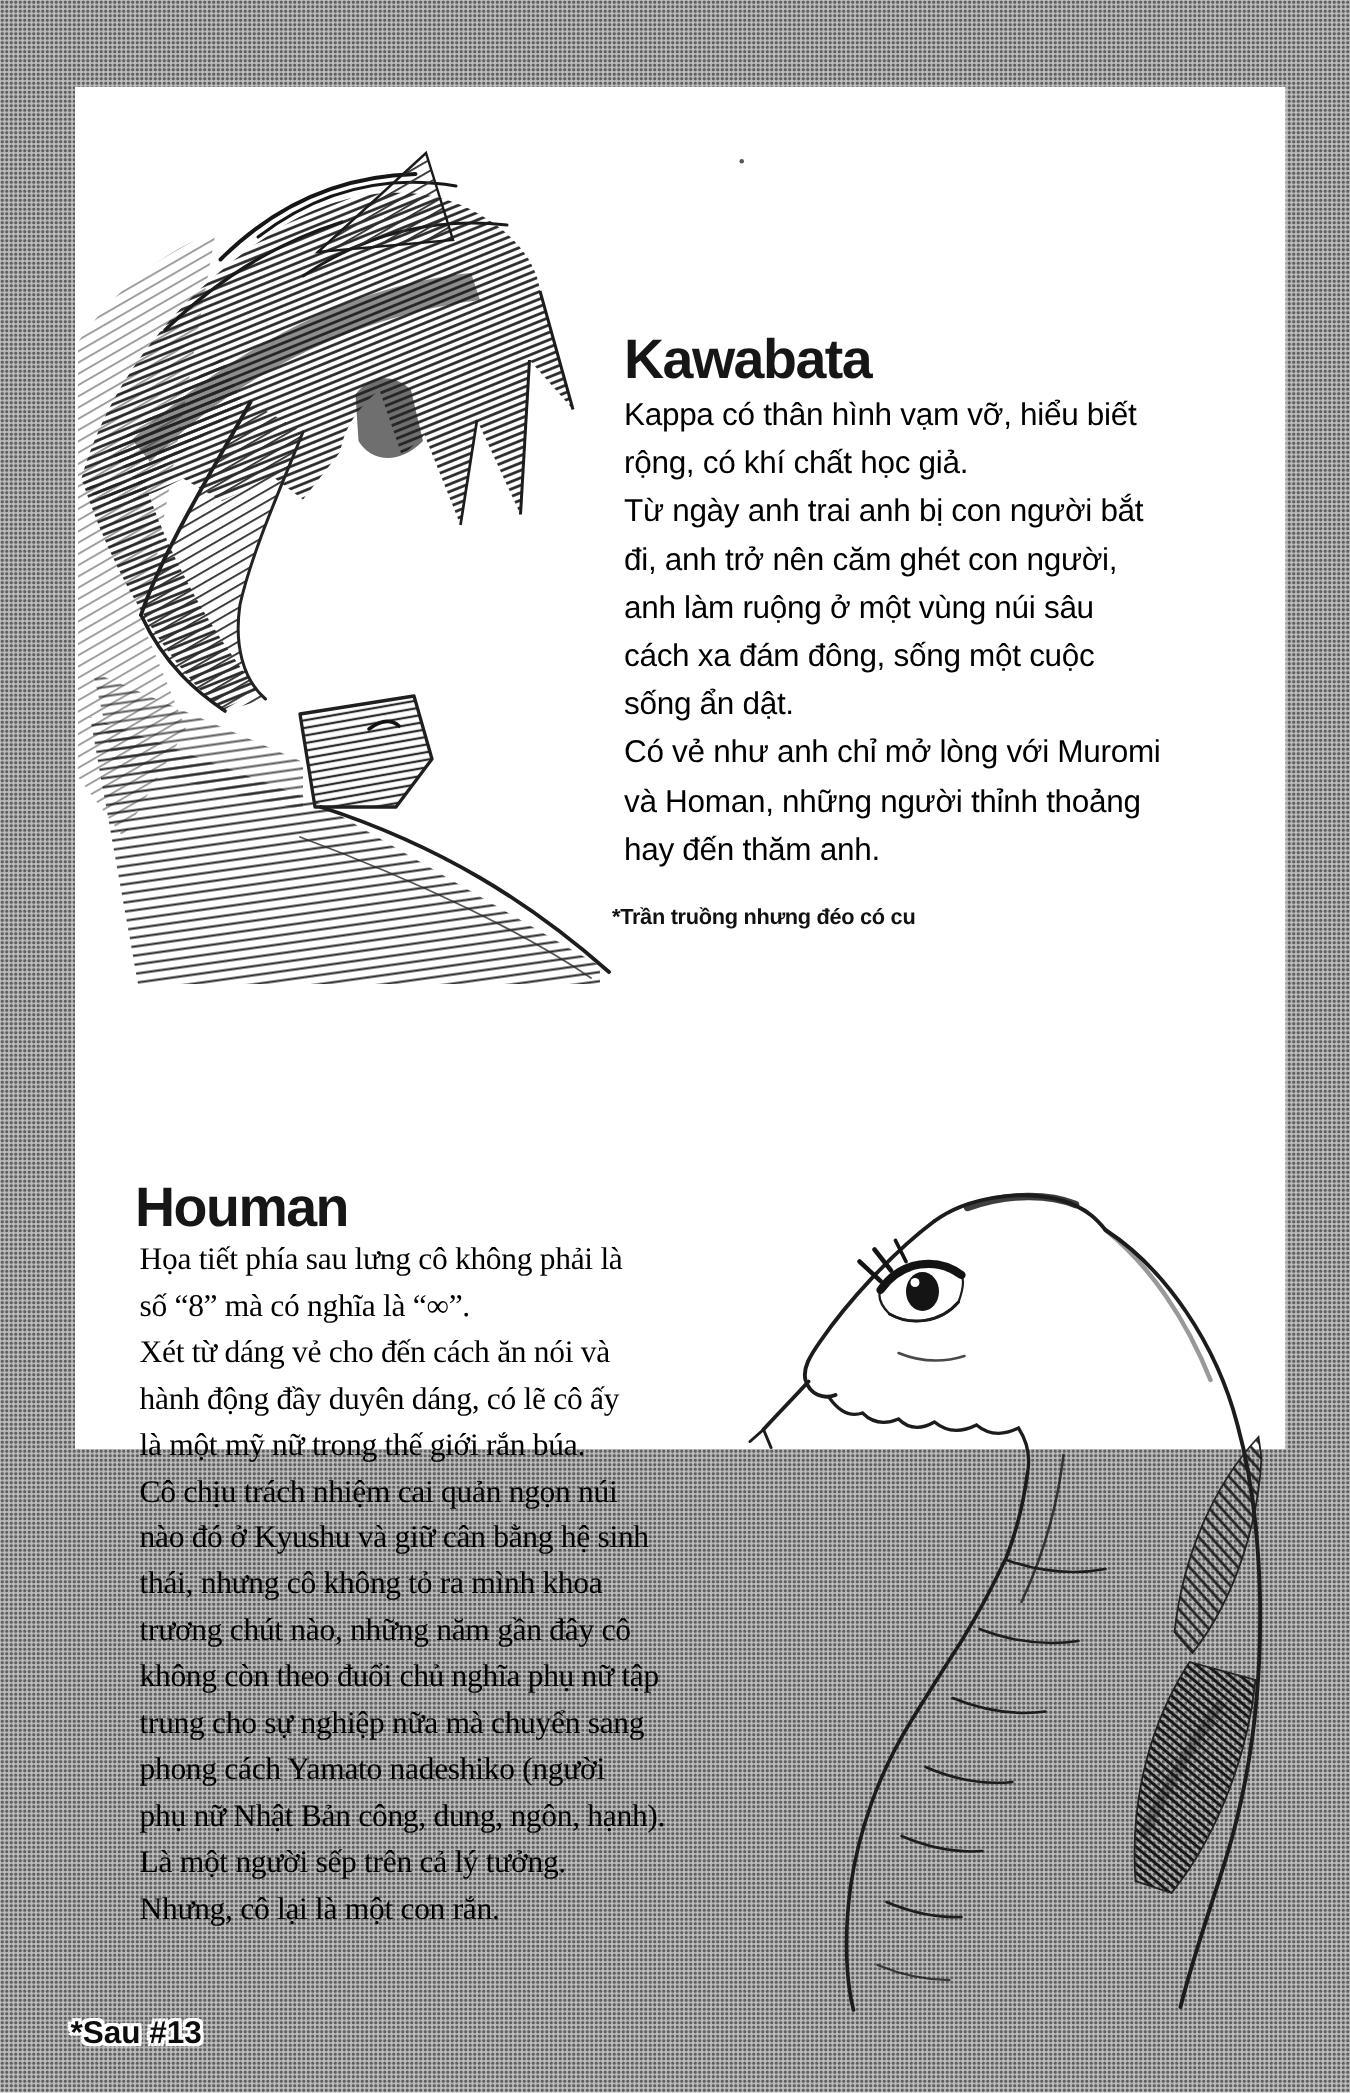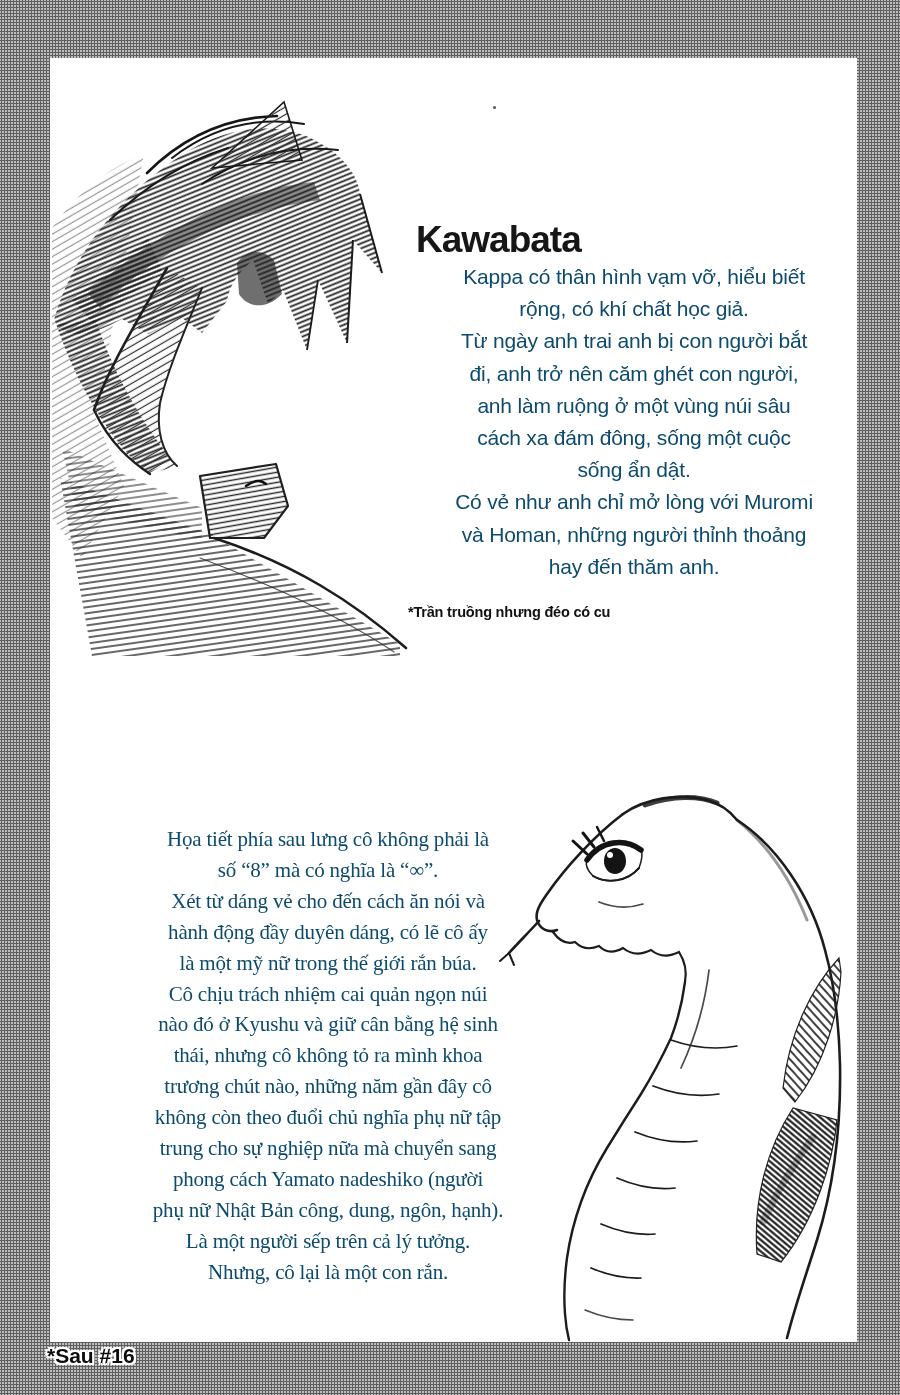--- a/index.html
+++ b/index.html
@@ -4,31 +4,30 @@
 <style>
   html,body{margin:0;padding:0;}
   body{
     width:900px;height:1395px;position:relative;overflow:hidden;
     background-color:#bdbdbd;
     background-image:radial-gradient(circle at 1.5px 1.5px, #5f5f5f 1px, transparent 1.3px);
     background-size:3px 3px;
     font-family:"Liberation Sans","DejaVu Sans",sans-serif;
   }
   .page{
-    position:absolute;left:50px;top:58px;width:807px;height:1284px;
+    position:absolute;left:50px;top:58px;width:807px;height:908px;
     background:#ffffff;
-    text-align:center;
   }
   .sketch{position:absolute;}
   .title{
     position:absolute;margin:0;color:#161616;font-weight:bold;
     font-size:37px;letter-spacing:-1px;line-height:1;
   }
   .bodytext{
-    position:absolute;color:#0c4a6e;white-space:pre;
+    position:absolute;color:#000000;white-space:pre;
     font-size:21px;letter-spacing:-0.2px;
   }
   .kawabata-body{left:366px;top:203px;line-height:32.2px;width:436px;}
   .houman-body{left:43px;top:766px;line-height:30.9px;width:470px;font-family:Liberation Serif, serif;}
   .footnote{
     position:absolute;left:358px;top:546px;color:#111;
     font-size:14.5px;font-weight:bold;letter-spacing:-0.2px;
   }
   .footer-note{
     position:absolute;left:47px;top:1344px;color:#0d0d0d;
@@ -106,20 +105,21 @@
 cách xa đám đông, sống một cuộc
 sống ẩn dật.
 Có vẻ như anh chỉ mở lòng với Muromi
 và Homan, những người thỉnh thoảng
 hay đến thăm anh.</div>
 
   <div class="footnote">*Trần truồng nhưng đéo có cu</div>
 
   <div class="speck"></div>
 
+  <h1 class="title" style="left:40px;top:728px;">Houman</h1>
 
   <div class="bodytext houman-body">Họa tiết phía sau lưng cô không phải là
 số “8” mà có nghĩa là “∞”.
 Xét từ dáng vẻ cho đến cách ăn nói và
 hành động đầy duyên dáng, có lẽ cô ấy
 là một mỹ nữ trong thế giới rắn búa.
 Cô chịu trách nhiệm cai quản ngọn núi
 nào đó ở Kyushu và giữ cân bằng hệ sinh
 thái, nhưng cô không tỏ ra mình khoa
 trương chút nào, những năm gần đây cô
@@ -182,13 +182,13 @@
       <path d="M109,51 L102,37" stroke-width="2.5"></path>
     </g>
 
     <path d="M344,168 C316,198 294,244 288,298 L300,312 C330,274 344,222 346,182 Z" fill="url(#s45)" stroke="#222" stroke-width="1.2"></path>
     <path d="M298,318 C272,358 258,410 262,464 L286,472 C320,430 338,372 342,330 Z" fill="url(#s45b)" stroke="#222" stroke-width="1.2"></path>
     <path d="M268,432 C282,402 300,372 318,347" fill="none" stroke="#111" stroke-width="7" opacity="0.3" stroke-linecap="round"></path>
   </svg>
 
 </div>
 
-<div class="footer-note">*Sau #16</div>
+<div class="footer-note">*Sau #13</div>
 
 </body></html>

